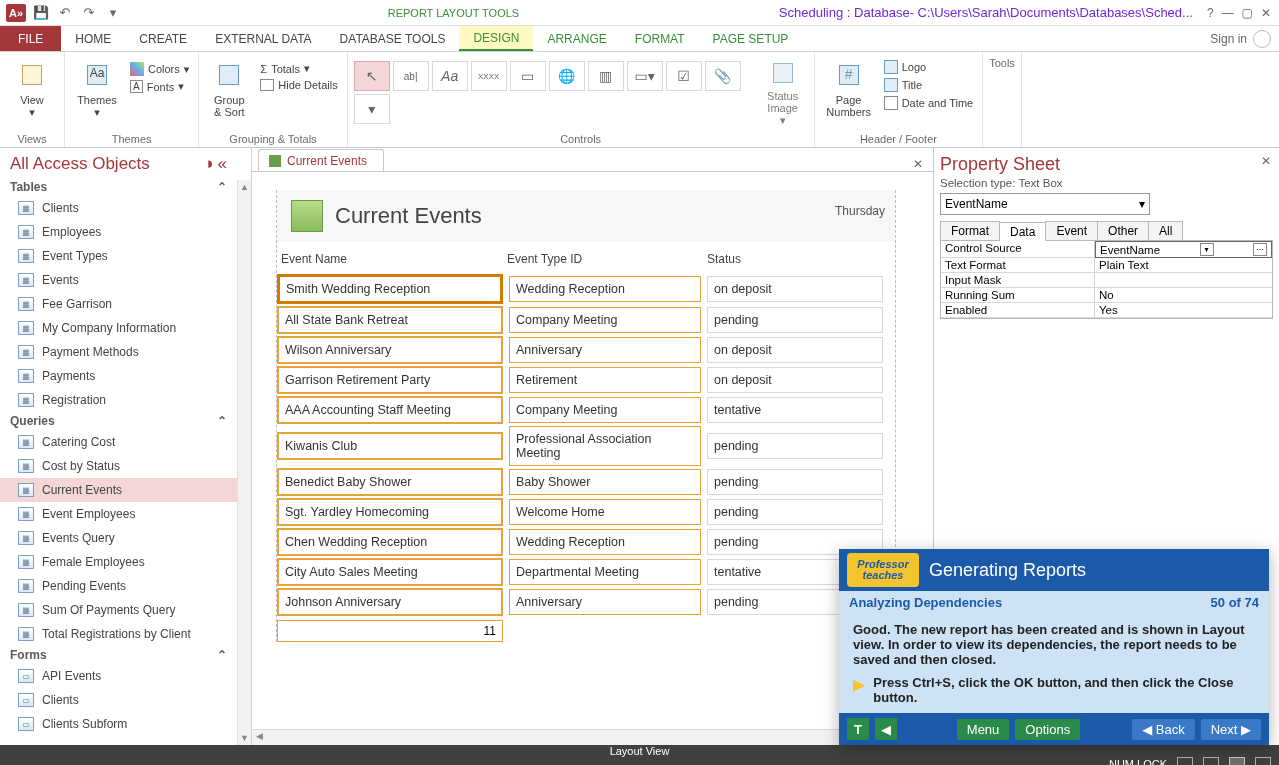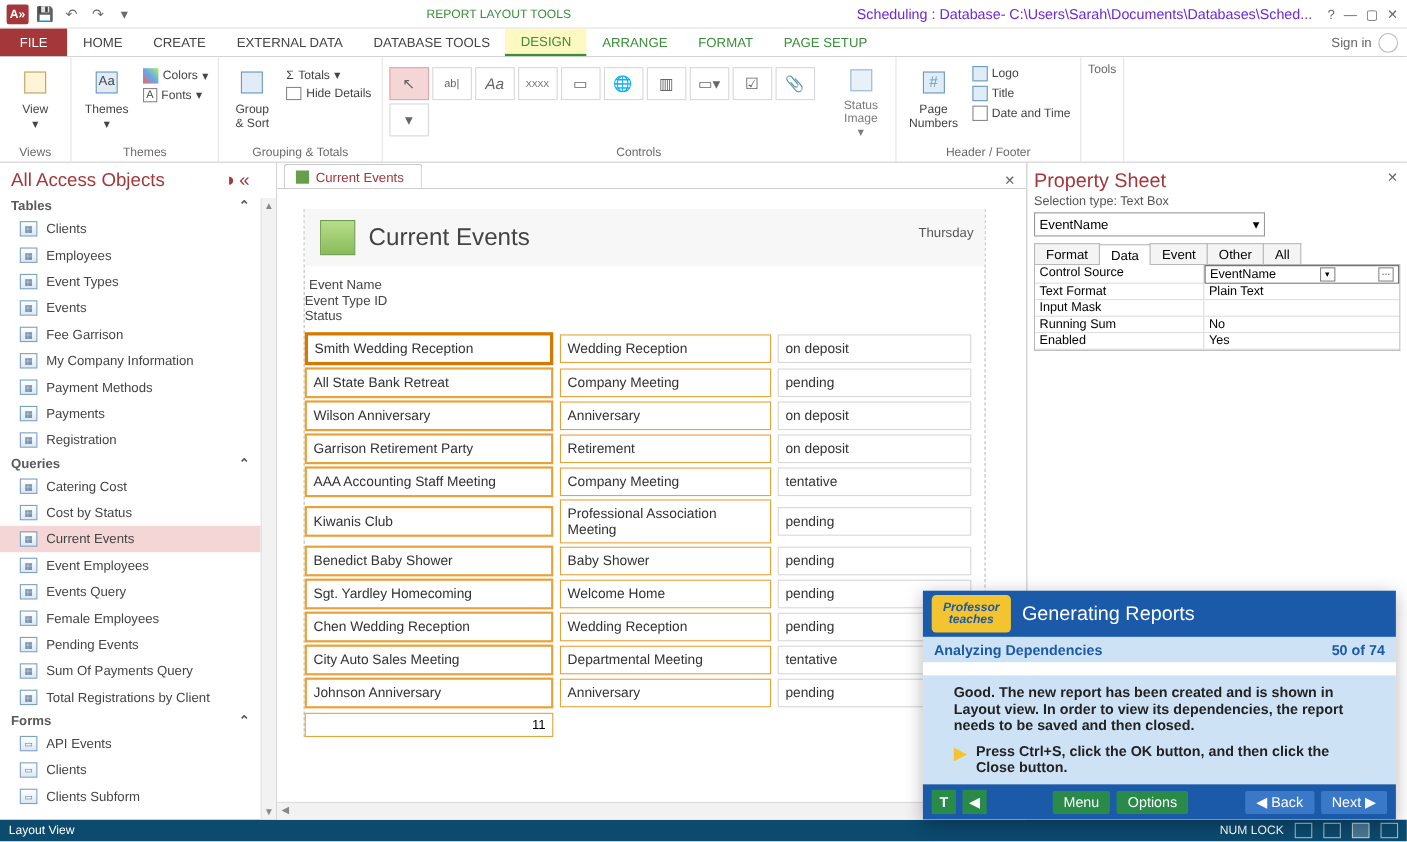--- a/index.html
+++ b/index.html
@@ -54,21 +54,21 @@
 .doc-tabs{height:24px;display:flex;align-items:flex-end;border-bottom:1px solid #c8c8c8;padding-left:6px;gap:2px;}
 .doc-tab{height:22px;border:1px solid #c8c8c8;border-bottom:none;background:#fff;padding:0 16px 0 10px;display:flex;align-items:center;gap:6px;font-size:12px;color:#a4373a;border-radius:3px 3px 0 0;position:relative;}
 .doc-tab .report-icon{width:12px;height:12px;background:#669e4a;}
 .doc-close{margin-left:auto;padding:0 10px;color:#666;cursor:pointer;}
 .report-canvas{flex:1;background:#fff;padding:18px 0 0 24px;position:relative;overflow:hidden;}
 .report-page{width:620px;border:1px dashed #bbb;border-top:none;border-bottom:none;background:#fff;position:relative;}
 .rpt-header{display:flex;align-items:center;gap:12px;padding:10px 14px;background:#f7f7f7;}
 .rpt-header .rpt-logo{width:32px;height:32px;background:linear-gradient(#b8dd8a,#8abb5a);border:1px solid #6a9a4a;}
 .rpt-header .rpt-title{font-size:22px;color:#444;}
 .rpt-date{position:absolute;right:10px;top:14px;color:#555;font-size:12px;}
-.rpt-colheads{display:flex;padding:6px 0;margin:4px 0 2px 0;flex-direction:column;}
+.rpt-colheads{display:flex;padding:6px 0;margin:4px 0 2px 0;}
 .rpt-colheads>div{color:#444;}
 .rpt-col1{width:230px;padding-left:4px;}
 .rpt-col2{width:200px;}
 .rpt-col3{width:170px;}
 .rpt-row{display:flex;margin-bottom:2px;align-items:center;}
 .rpt-cell{border:1px solid #e8a23a;background:#fff;padding:5px 6px;font-size:12.5px;color:#333;}
 .rpt-cell.c1{width:226px;margin-right:6px;border-width:2px;}
 .rpt-cell.c2{width:192px;margin-right:6px;}
 .rpt-cell.c3{width:176px;border-color:#d8d8d8;}
 .rpt-row.selected .rpt-cell.c1{border-color:#d47a00;border-width:3px;}
@@ -94,32 +94,32 @@
 .prop-row .pval{flex:1;background:#fff;display:flex;align-items:center;}
 .prop-row.sel .pval{border:1px solid #666;}
 .prop-row .pval .dd{margin-left:auto;border:1px solid #888;width:14px;height:13px;display:flex;align-items:center;justify-content:center;font-size:8px;}
 
 
 .prof-overlay{position:absolute;right:10px;bottom:20px;width:430px;background:#fff;box-shadow:0 4px 16px rgba(0,0,0,0.3);z-index:100;font-size:13px;}
 .prof-top{background:#1a5aa8;color:#fff;display:flex;align-items:center;gap:10px;padding:4px 8px;}
 .prof-logo{width:72px;height:34px;background:#f4c430;border-radius:4px;display:flex;align-items:center;justify-content:center;font-style:italic;color:#1a5aa8;font-size:11px;font-weight:bold;text-align:center;line-height:1;}
 .prof-title{font-size:18px;}
 .prof-sub{background:#cde2f4;display:flex;justify-content:space-between;padding:4px 10px;color:#1a5aa8;font-weight:bold;}
-.prof-body{padding:8px 28px;background:#cde2f4;color:#222;font-size:13px;margin-top:12px;}
+.prof-body{padding:8px 14px;background:#cde2f4;color:#222;font-size:13px;}
 .prof-body b{font-weight:bold;}
 .prof-action{display:flex;gap:8px;margin-top:8px;}
 .prof-action .arrow{color:#f4c430;font-size:16px;}
 .prof-foot{background:#1a5aa8;padding:5px 8px;display:flex;gap:6px;align-items:center;}
 .prof-foot .sq{width:22px;height:22px;background:#2a8a4a;color:#fff;display:flex;align-items:center;justify-content:center;font-weight:bold;}
 .prof-foot .sq2{width:22px;height:22px;background:#2a8a4a;color:#fff;display:flex;align-items:center;justify-content:center;}
 .prof-btn{background:#2a8a4a;color:#fff;padding:3px 10px;cursor:pointer;border-radius:2px;}
 .prof-btn.blue{background:#3a78c8;}
 
 
-.statusbar{height:20px;background:#0c4a6e;color:#fff;display:flex;align-items:center;font-size:11px;padding:0 8px;}
+.statusbar{height:20px;background:#404040;color:#fff;display:flex;align-items:center;font-size:11px;padding:0 8px;flex-direction:column;}
 .statusbar .sb-right{margin-left:auto;display:flex;gap:10px;align-items:center;}
 .sb-icon{width:16px;height:14px;border:1px solid rgba(255,255,255,0.6);display:inline-block;}
 
 .generic-icon{width:20px;height:20px;border:1px solid #c0a060;background:#fff4d8;}
 .generic-icon.blue{border-color:#6a9ac4;background:#e0ecf6;}
 .snum{font-size:14px;color:#6a9ac4;}
 </style>
 </head>
 <body>
 

